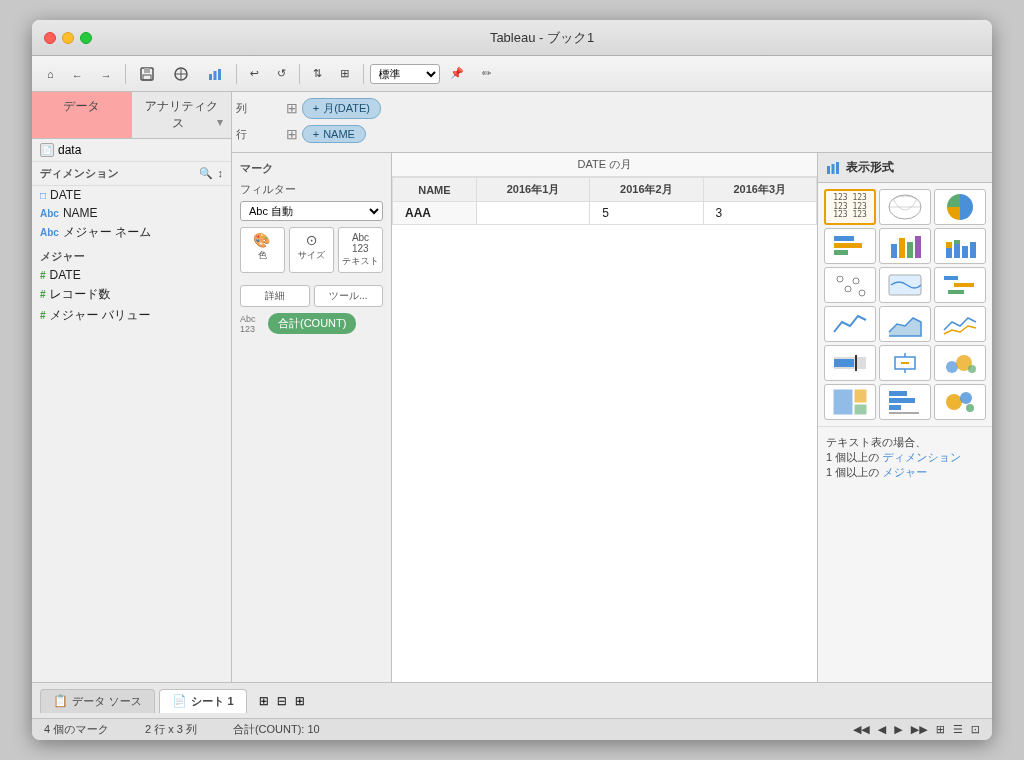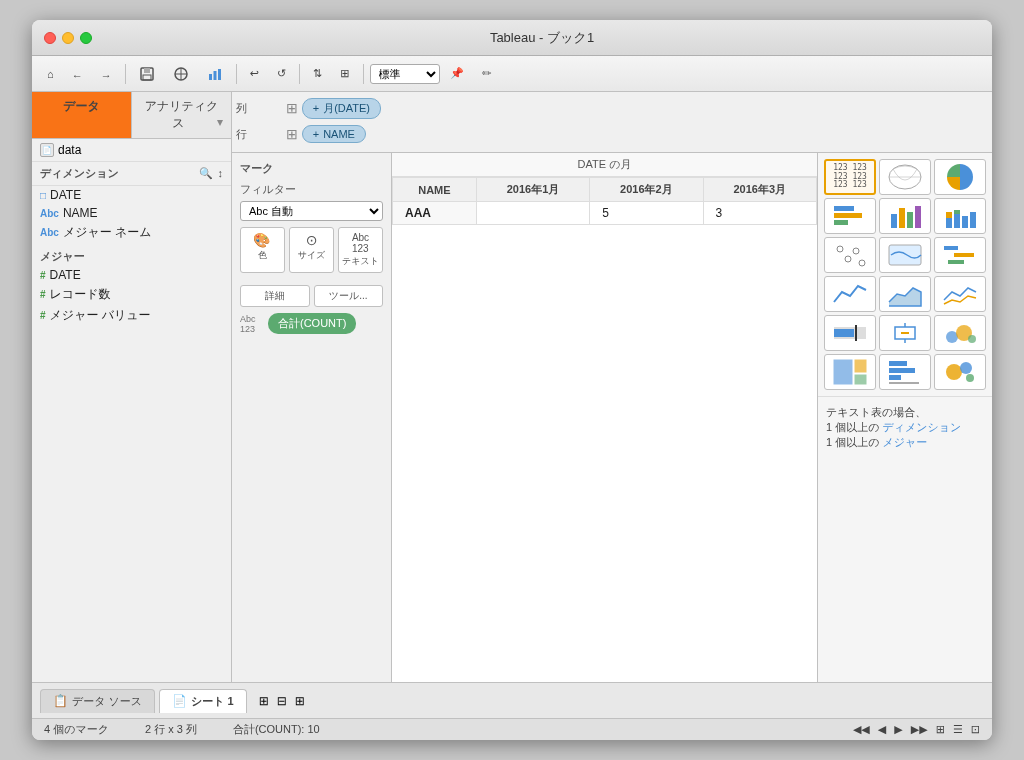--- a/index.html
+++ b/index.html
@@ -113,22 +113,22 @@
       flex: 1;
       padding: 6px 8px;
       font-size: 12px;
       cursor: pointer;
       text-align: center;
       color: #444;
       background: #e8e8e8;
       border-right: 1px solid #c0c0c0;
     }
     .sidebar-tab.active {
-      background: #f97316;
-      font-weight: 700;
+      background: #fca5a5;
+      font-weight: 400;
     }
     .sidebar-tab:last-child { border-right: none; }
     .sidebar-tab-arrow {
       float: right;
       color: #888;
     }
     .data-source-item {
       display: flex;
       align-items: center;
       padding: 4px 8px;
@@ -626,20 +626,28 @@
                 <td class="row-header">AAA</td>
                 <td></td>
                 <td>5</td>
                 <td>3</td>
               </tr>
             </tbody>
           </table>
         </div>
 
         <div class="right-panel">
+          <div class="show-me-title">
+            <svg width="14" height="14" viewBox="0 0 14 14">
+                <rect x="1" y="5" width="3" height="8" fill="#4a90d9"></rect>
+                <rect x="5.5" y="3" width="3" height="10" fill="#4a90d9"></rect>
+                <rect x="10" y="1" width="3" height="12" fill="#4a90d9"></rect>
+              </svg>
+            <span>表示形式</span>
+          </div>
           <div class="show-me-grid">
 
             <div class="show-me-item selected">
               <div class="mini-text-table">123 123<br>123 123<br>123 123</div>
             </div>
             <div class="show-me-item">
               <svg width="36" height="28" viewBox="0 0 36 28">
                   <ellipse cx="18" cy="14" rx="16" ry="12" fill="none" stroke="#aaa" stroke-width="1"></ellipse>
                   <line x1="2" y1="14" x2="34" y2="14" stroke="#aaa" stroke-width="0.5"></line>
                   <path d="M6,6 Q18,0 30,6 Q18,28 6,6" fill="none" stroke="#aaa" stroke-width="0.5"></path>

